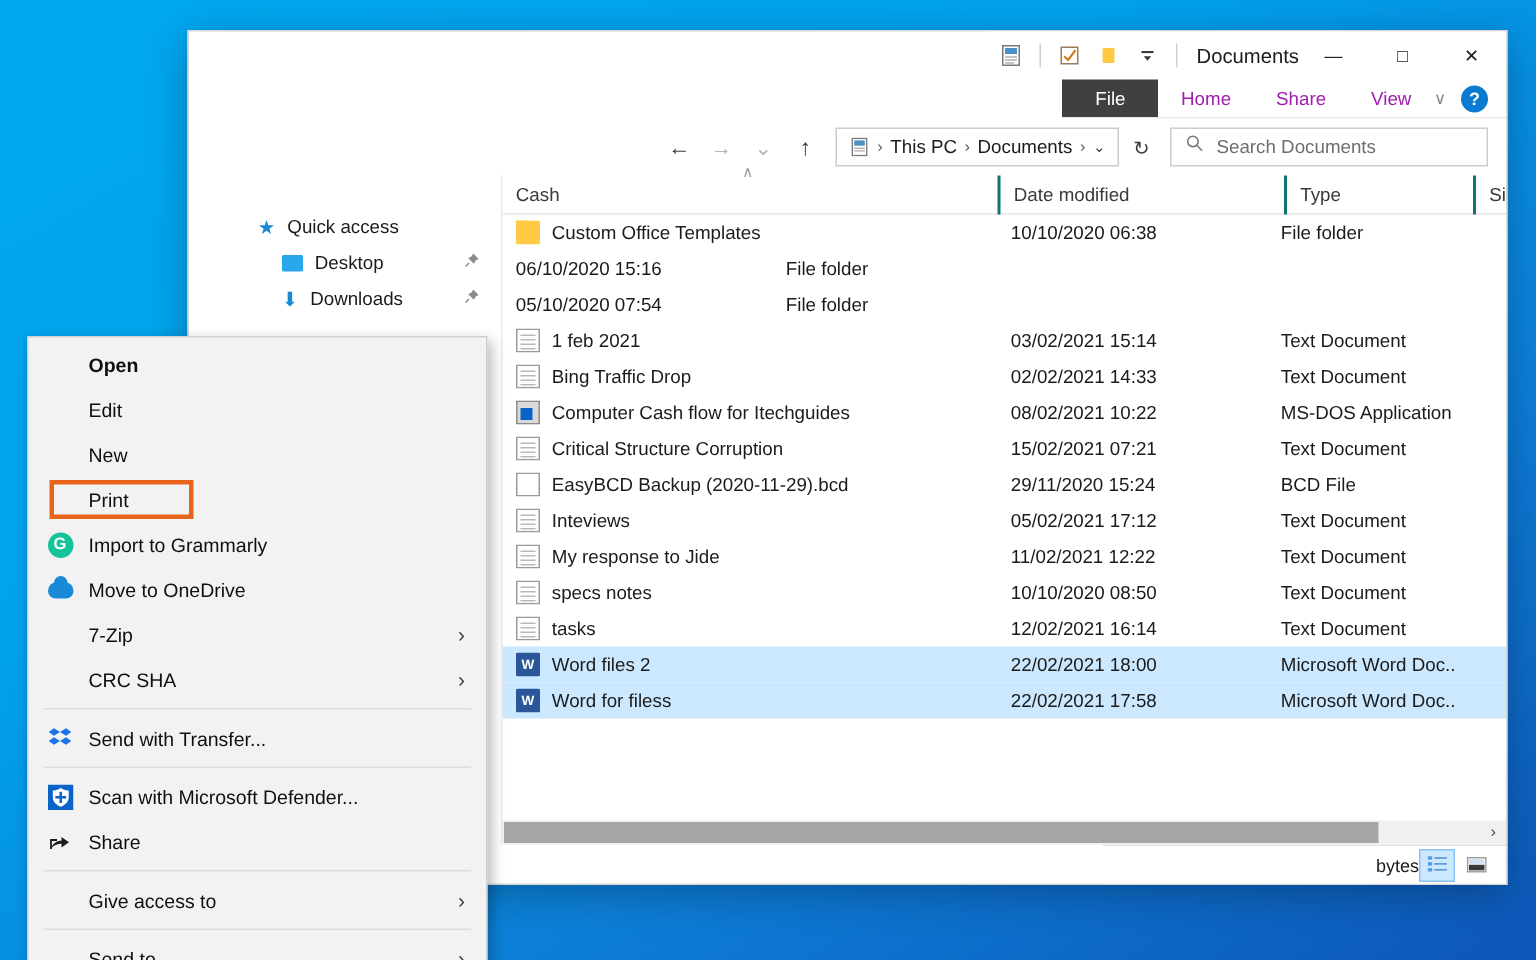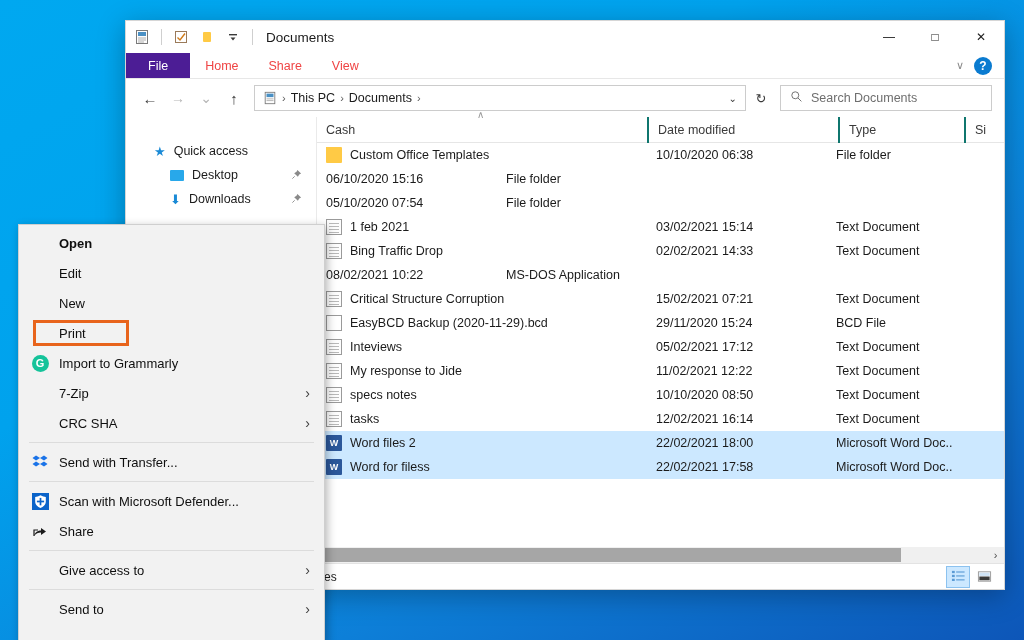--- a/index.html
+++ b/index.html
@@ -9,34 +9,34 @@
     background: linear-gradient(150deg, #00a8f0 0%, #00a2ed 35%, #0d7fd8 68%, #0d56b8 100%);
     position: relative;
   }
   
   #explorer-window {
     position: absolute; left: 125px; top: 20px;
     width: 880px; height: 570px;
     background: #ffffff;
     border: 1px solid #d6d6d6;
     box-shadow: 0 6px 26px rgba(0,0,0,.28);
-    display: flex; flex-direction: column;
+    display: flex; flex-direction: column; align-items: flex-end;
   }
   
   .titlebar { height: 32px; display: flex; align-items: center; padding-left: 6px; background: #fff; }
   .qat { display: flex; align-items: center; gap: 6px; }
   .qat-ico { width: 20px; height: 20px; display: flex; align-items: center; justify-content: center; }
   .vsep { width: 1px; height: 16px; background: #cfcfcf; margin: 0 3px; }
   .win-title { font-size: 13.5px; color: #1b1b1b; margin-left: 10px; }
   .wbtns { margin-left: auto; display: flex; height: 32px; }
   .wbtn { width: 46px; height: 32px; display: flex; align-items: center; justify-content: center; color: #202020; font-size: 12px; }
   
   .ribbon { height: 26px; display: flex; align-items: stretch; background: #fff; border-bottom: 1px solid #dededebb; }
-  .rtab { padding: 0 15px; display: flex; align-items: center; font-size: 12.5px; color: #ef4444; }
-  .rtab.file { background: #4c1d95; color: #fff; padding: 0 22px; }
+  .rtab { padding: 0 15px; display: flex; align-items: center; font-size: 12.5px; color: #a21caf; }
+  .rtab.file { background: #404040; color: #fff; padding: 0 22px; }
   .ribbon-right { margin-left: auto; display: flex; align-items: center; gap: 10px; padding-right: 12px; }
   .help-btn { width: 18px; height: 18px; border-radius: 50%; background: #0a7bd0; color: #fff; font-size: 12px; font-weight: bold; display: flex; align-items: center; justify-content: center; }
   
   .addressbar { height: 38px; display: flex; align-items: center; gap: 4px; padding: 0 12px; background: #fff; }
   .navbtn { width: 24px; height: 24px; display: flex; align-items: center; justify-content: center; font-size: 15px; color: #3a3a3a; }
   .navbtn.dim { color: #b6b6b6; font-size: 14px; }
   .crumbbox { flex: 1; height: 26px; border: 1px solid #ccc; background: #fff; display: flex; align-items: center; padding: 0 8px; gap: 5px; font-size: 12.5px; color: #1b1b1b; margin-left: 4px; }
   .crumb-sep { color: #5a5a5a; font-size: 11px; }
   .crumb-caret { margin-left: auto; color: #3a3a3a; font-size: 10px; }
   .refresh { width: 22px; height: 24px; display: flex; align-items: center; justify-content: center; color: #3a3a3a; font-size: 13px; }
@@ -266,20 +266,24 @@
           <div class="row">
             <div class="cell name">
               <span class="ic txt"></span>
               <span>Bing Traffic Drop</span>
             </div>
             <div class="cell date">02/02/2021 14:33</div>
             <div class="cell type">Text Document</div>
             <div class="cell size"></div>
           </div>
           <div class="row">
+            <div class="cell name">
+              <span class="ic exe"></span>
+              <span>Computer Cash flow for Itechguides</span>
+            </div>
             <div class="cell date">08/02/2021 10:22</div>
             <div class="cell type">MS-DOS Application</div>
             <div class="cell size"></div>
           </div>
           <div class="row">
             <div class="cell name">
               <span class="ic txt"></span>
               <span>Critical Structure Corruption</span>
             </div>
             <div class="cell date">15/02/2021 07:21</div>
@@ -395,20 +399,26 @@
       <span class="lbl">Print</span>
       <span class="hl-box" style="border-color: rgb(232, 100, 28);"></span>
     </div>
     <div class="cm-item">
       <span class="cmico">
         <span class="i-gram">G</span>
       </span>
       <span class="lbl">Import to Grammarly</span>
     </div>
     <div class="cm-item">
+      <span class="cmico">
+        <span class="i-cloud"></span>
+      </span>
+      <span class="lbl">Move to OneDrive</span>
+    </div>
+    <div class="cm-item">
       <span class="lbl">7-Zip</span>
       <span class="arrow">›</span>
     </div>
     <div class="cm-item">
       <span class="lbl">CRC SHA</span>
       <span class="arrow">›</span>
     </div>
     <div class="cm-sep"></div>
     <div class="cm-item">
       <span class="cmico">

